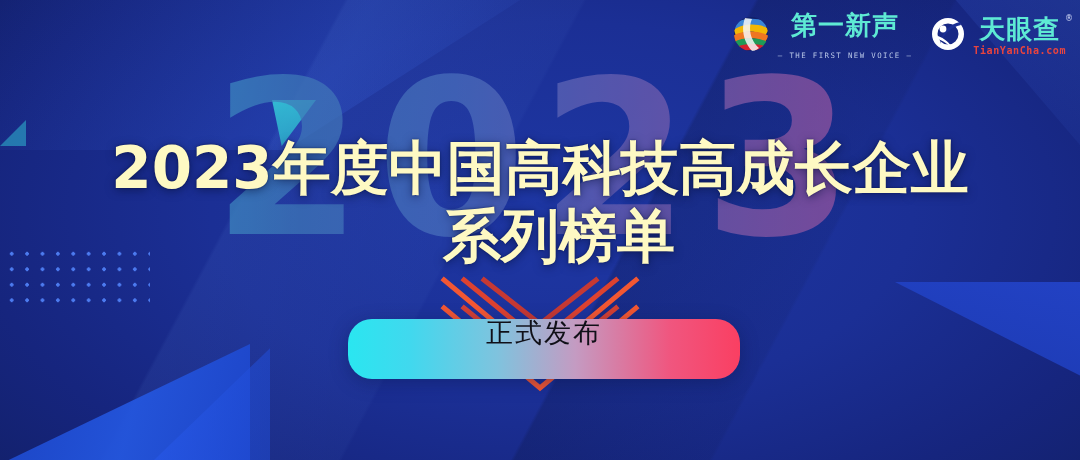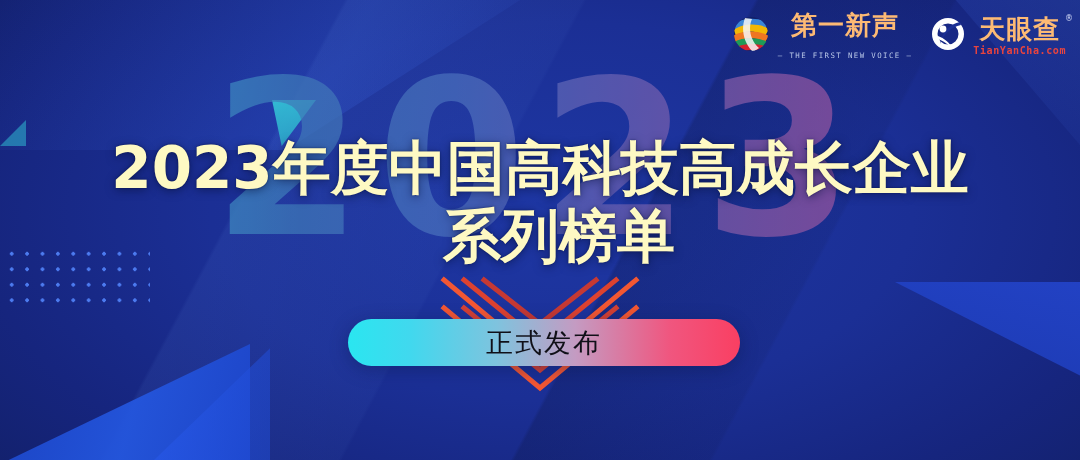--- a/index.html
+++ b/index.html
@@ -157,32 +157,32 @@
   }
   .headline .l1 { display: block; font-size: 58px; }
   .headline .l2 { display: block; font-size: 58px; padding-left: 38px; }
 
   
   .cta {
     position: absolute;
     left: 348px;
     top: 319px;
     width: 392px;
-    height: 47px;
+    height: 60px;
     border-radius: 24px;
     background: linear-gradient(90deg,
         #2ae6f0 0%,
         #41d8ee 16%,
         #7fc3de 38%,
         #c49bc2 58%,
         #f0567f 82%,
         #fa3f62 100%);
     box-shadow: 0 4px 18px rgba(10,20,70,.35);
     display: flex;
-    align-items: center;
+    align-items: flex-start;
     justify-content: center;
     cursor: pointer;
   }
   .cta-label {
     font-family: "DejaVu Sans", "Liberation Sans", sans-serif;
     font-size: 27px;
     font-weight: 400;
     color: #101018;
     letter-spacing: 2px;
     line-height: 1;
@@ -205,21 +205,21 @@
     position: absolute;
     right: 14px;
     top: 12px;
     display: flex;
     align-items: center;
     gap: 18px;
   }
   .logo-block { display: flex; align-items: center; gap: 7px; }
   .logo-text-wrap { display: flex; flex-direction: column; align-items: center; }
   .logo-cn {
-    color: #fdba74;
+    color: #5eead4;
     font-family: Liberation Sans, sans-serif;
     font-weight: 700;
     font-size: 26px;
     letter-spacing: 1px;
     line-height: 1.05;
     white-space: nowrap;
   }
   .logo-sub {
     color: #b9c7e8;
     font-family: "DejaVu Sans Mono", "Liberation Mono", monospace;

